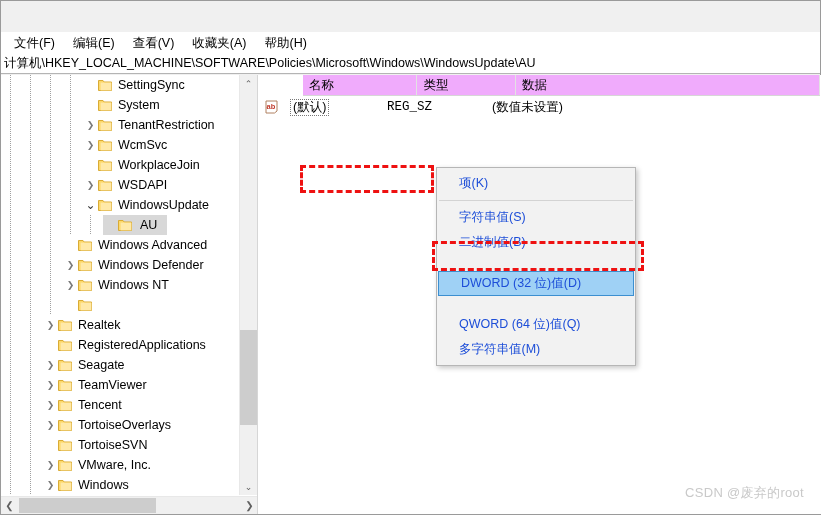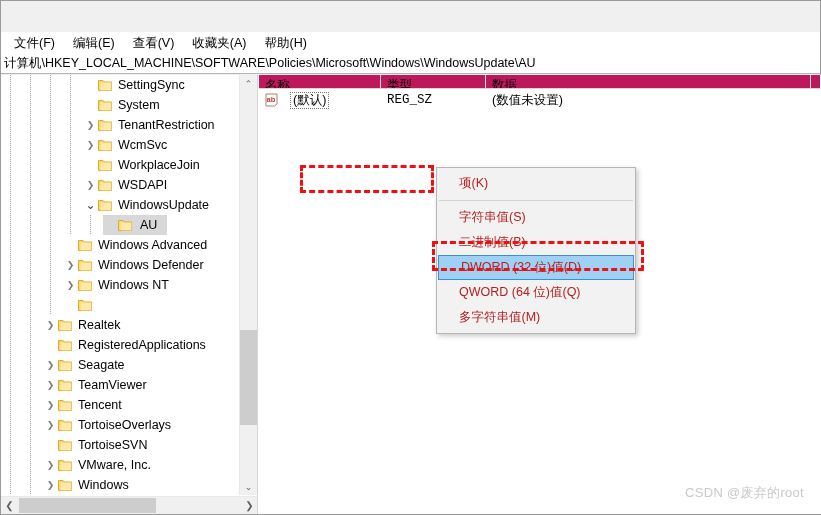--- a/index.html
+++ b/index.html
@@ -129,22 +129,22 @@
   .hscroll .thumb{
     position:absolute;top:1px;left:18px;height:15px;background:#cdcdcd;
   }
 
   
   .listpane{
     position:absolute;left:258px;top:0;width:561px;height:439px;
     background:#ffffff;overflow:hidden;
   }
   .lhead{
-    display:flex;height:14px;background:#be185d;
-    border-bottom:1px solid #d6d6d6;box-sizing:border-box;
+    display:flex;height:21px;background:#f0abfc;
+    border-bottom:1px solid #d6d6d6;box-sizing:border-box;margin-left:44px;
   }
   .lhead .col{
     font-size:12.5px;color:#000;padding-left:6px;line-height:20px;
     box-sizing:border-box;border-right:1px solid #e2e2e2;
     white-space:nowrap;overflow:hidden;
   }
   .lrow{display:flex;height:22px;align-items:center;}
   .lrow .cell{
     font-size:12.5px;color:#000;padding-left:6px;box-sizing:border-box;
     white-space:nowrap;overflow:hidden;display:flex;align-items:center;
@@ -177,25 +177,25 @@
   }
 
   .submenu{
     position:absolute;left:435px;top:166px;width:200px;
     background:#f2f2f2;border:1px solid #b6b6b6;
     box-shadow:2px 2px 5px rgba(0,0,0,.22);
     padding:3px 0;box-sizing:border-box;z-index:20;
   }
   .subitem{
     height:25px;display:flex;align-items:center;
-    font-size:12.5px;color:#b91c1c;padding:0 8px 0 22px;white-space:nowrap;
+    font-size:12.5px;color:#1d4ed8;padding:0 8px 0 22px;white-space:nowrap;
   }
   .subitem.hl{
     background:#9fd1f5;border:1px solid #3c8fd0;box-sizing:border-box;
-    margin:0 1px;
+    margin:16px 1px;
   }
   .subsep{
     height:1px;background:#d3d3d3;margin:4px 2px;
   }
 
   
   .redbox{
     position:absolute;z-index:40;pointer-events:none;
     border:3px dashed #ee1111;
     box-sizing:border-box;

